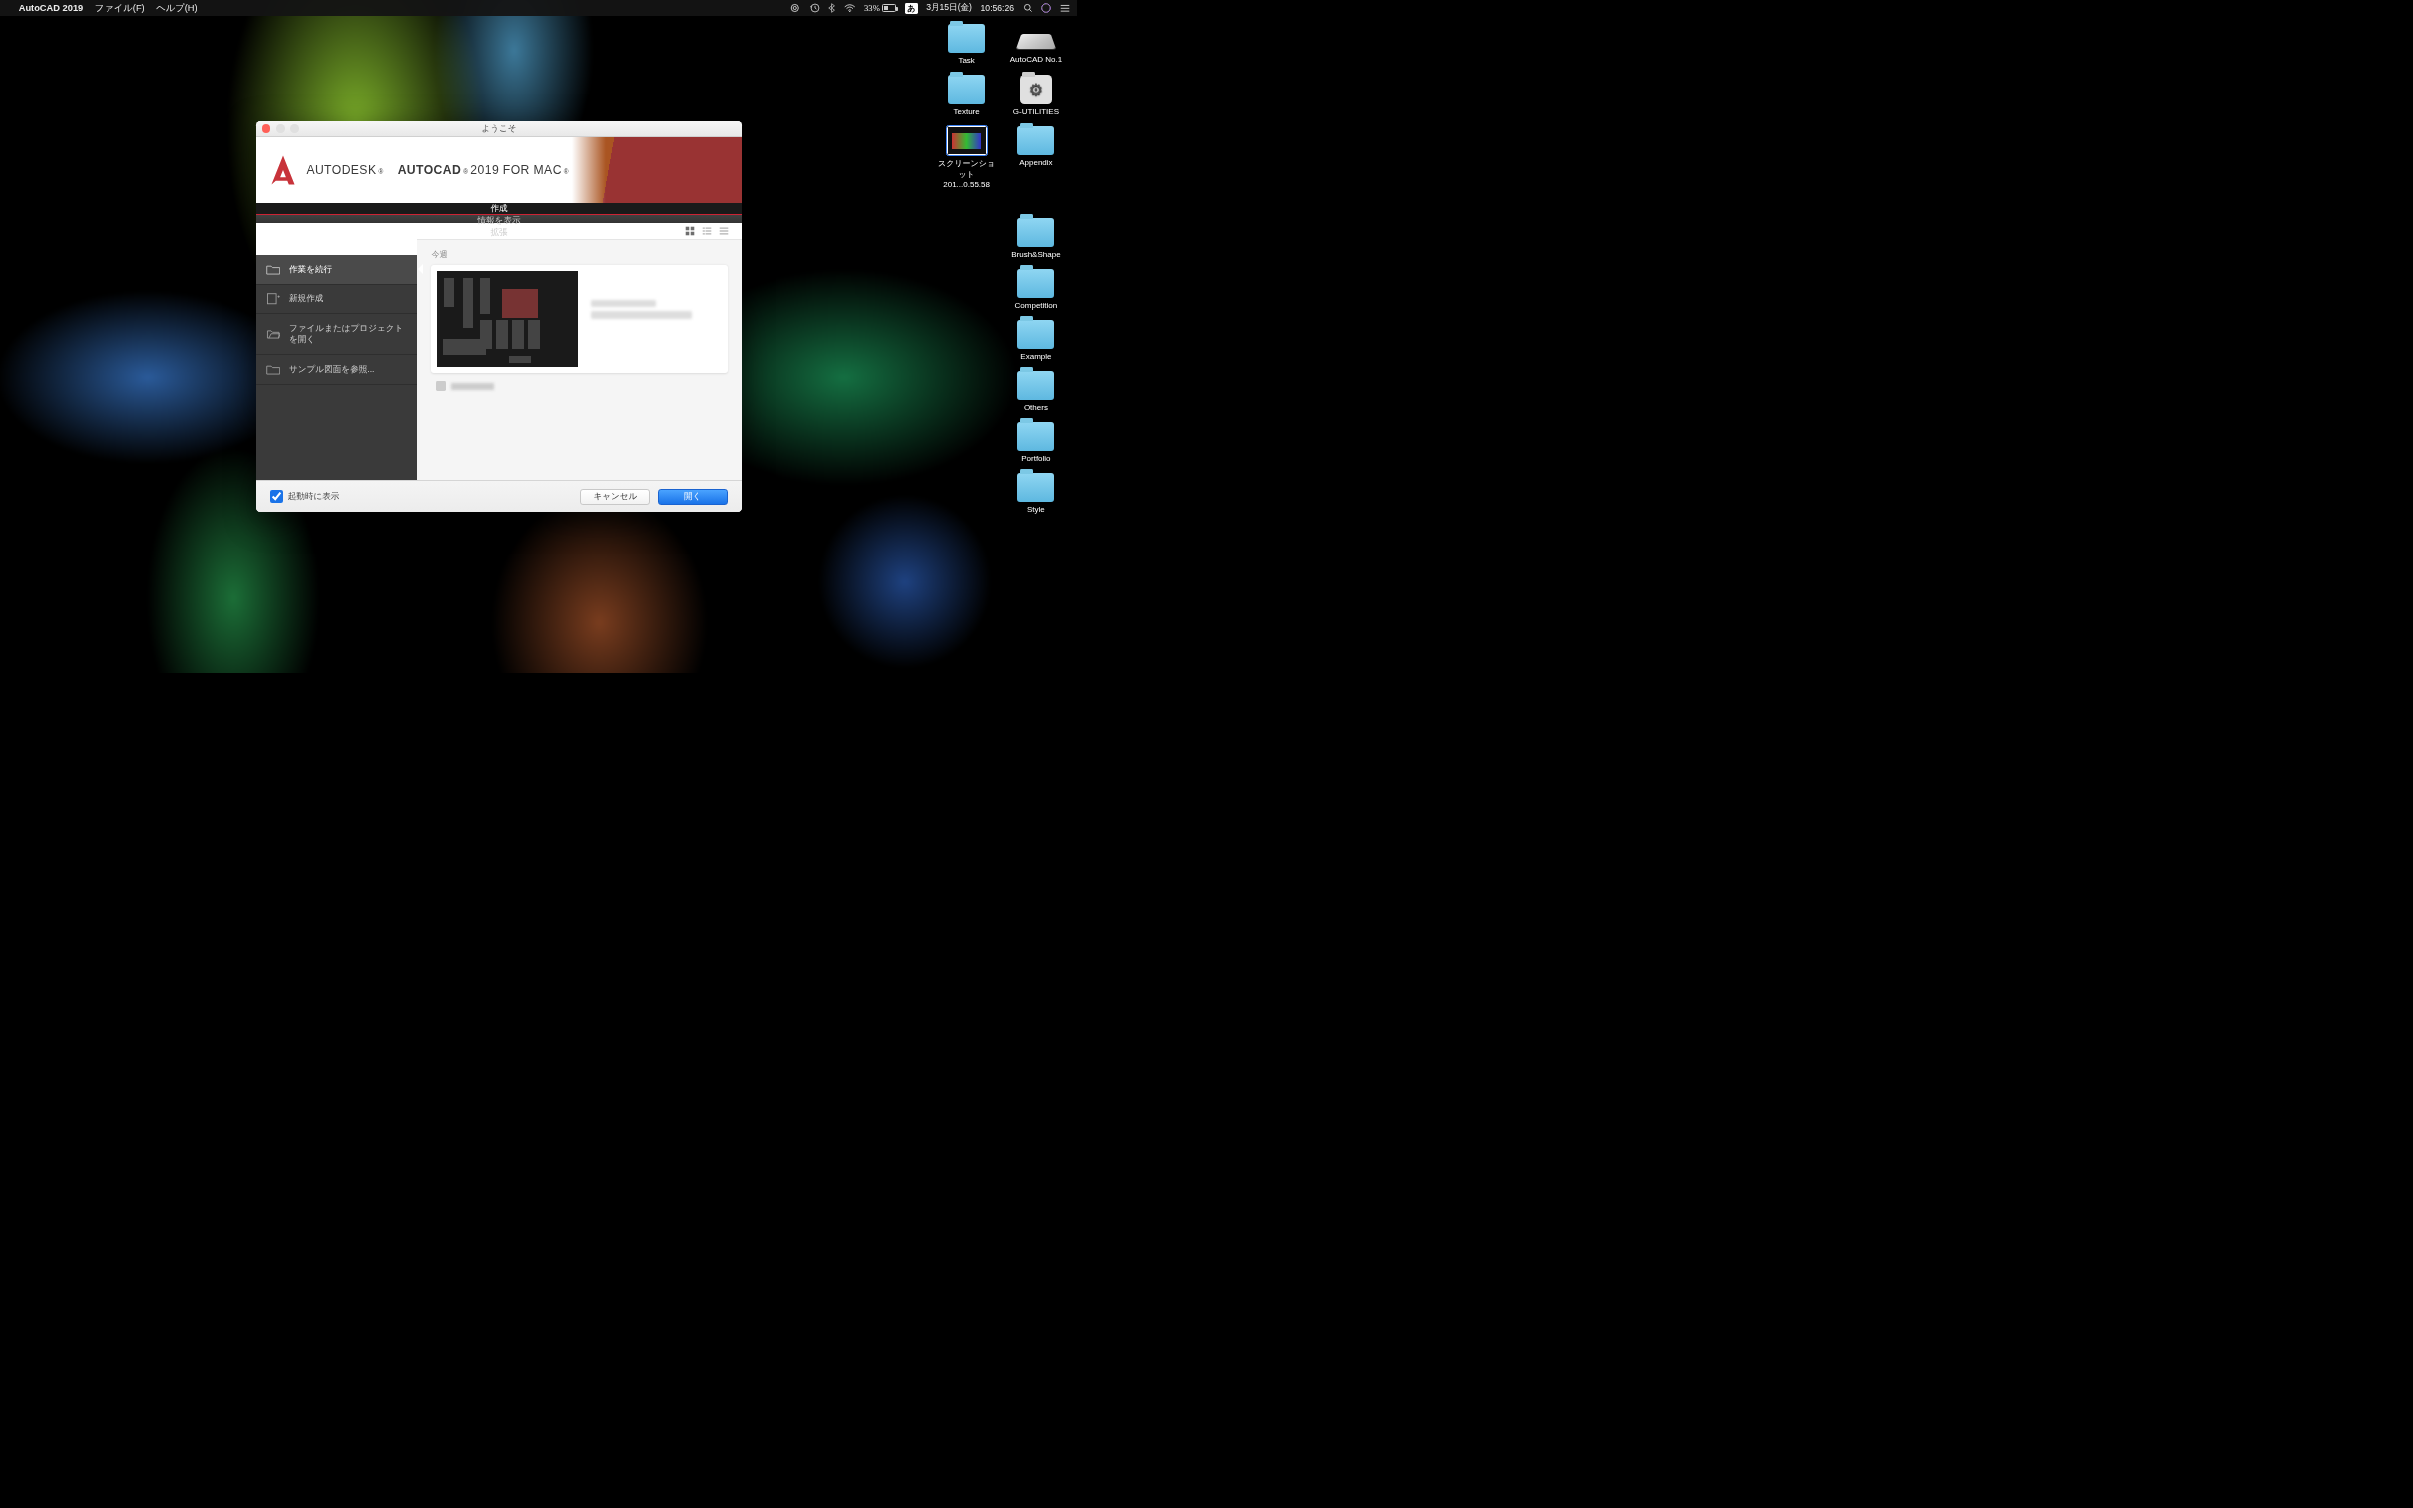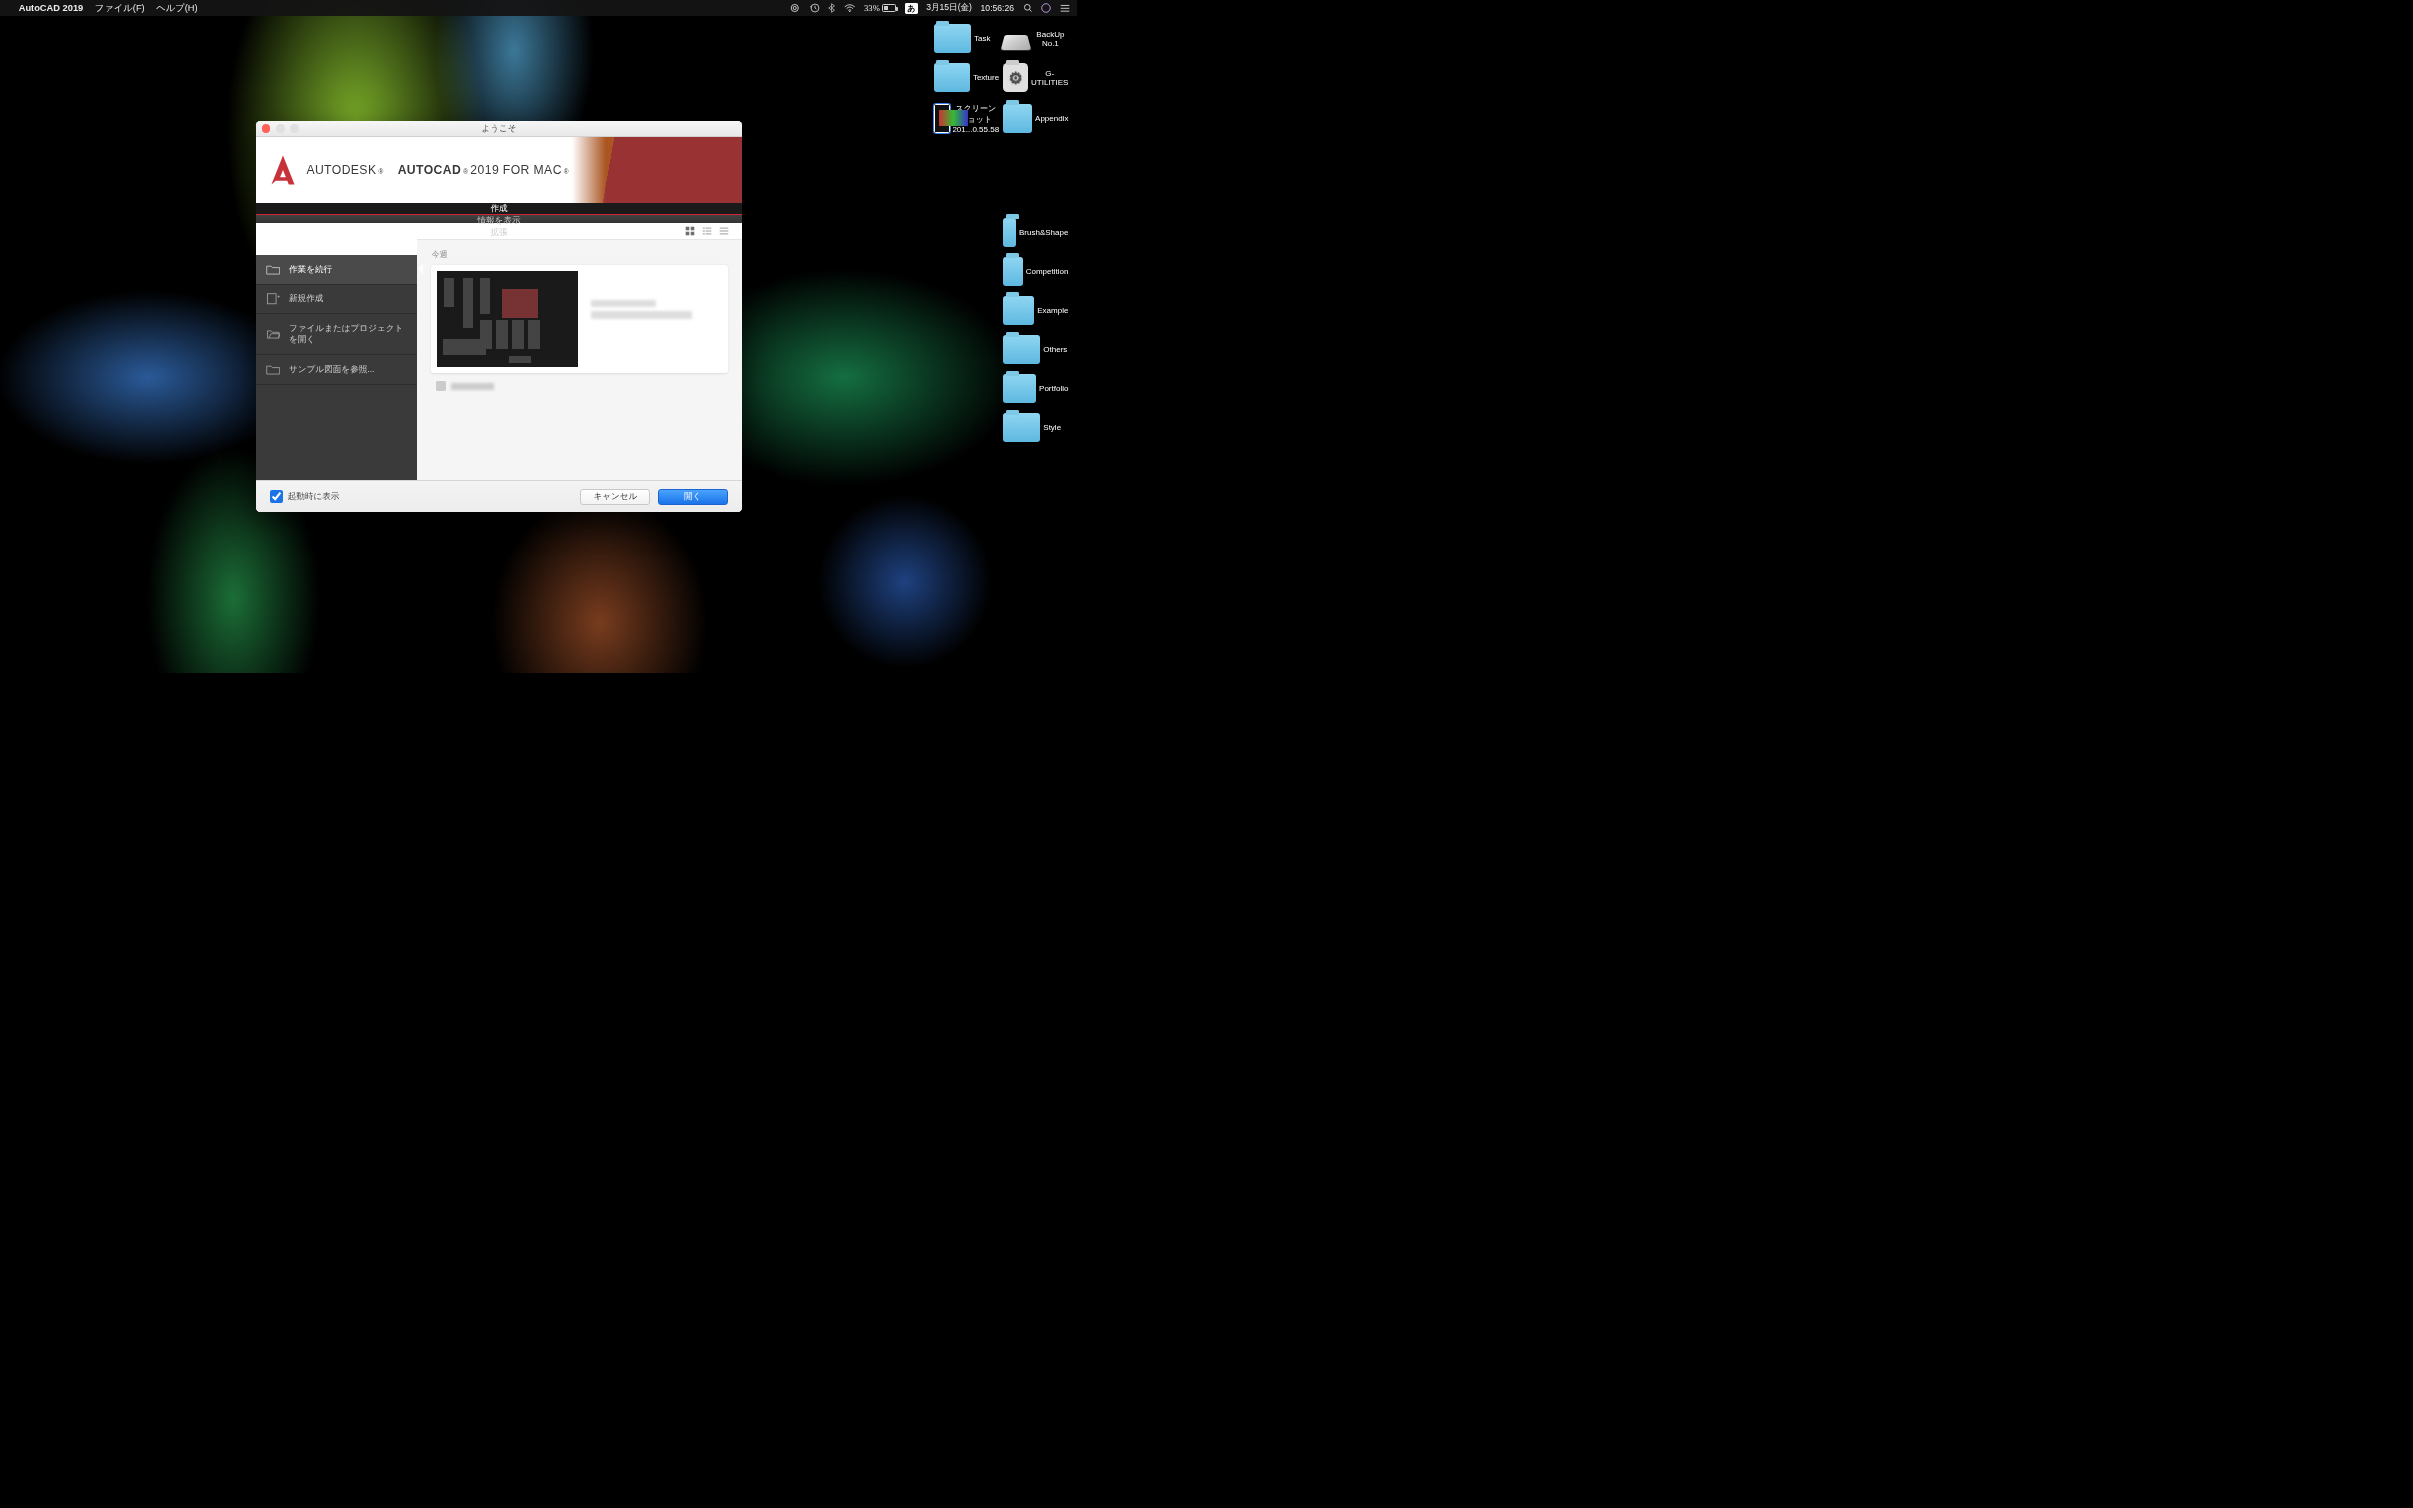--- a/index.html
+++ b/index.html
@@ -58,21 +58,21 @@
       display: grid;
       grid-template-columns: 65px 65px;
       gap: 4.3px 4.3px;
       z-index: 5;
     }
     .desktop-icons.second-col {
       grid-template-columns: 65px;
       right: 8.6px;
       top: 215px;
     }
-    .di { display: flex; flex-direction: row; align-items: center; gap: 2.9px; color:#fff; font-size:8px; text-align:center; cursor:default; padding:2.9px 0; text-shadow:0 0.7px 1.4px #000;}
+    .di { display: flex; flex-direction: column; align-items: center; gap: 2.9px; color:#fff; font-size:8px; text-align:center; cursor:default; padding:2.9px 0; text-shadow:0 0.7px 1.4px #000;}
     .di-folder { width: 37px; height: 29px; background: linear-gradient(#8fd6f2,#5eb8e0); border-radius: 2.9px; position: relative; }
     .di-folder::before { content:""; position:absolute; top:-3.6px; left:2.2px; width:13px; height:5px; background:#7cc8e5; border-radius:1.4px 1.4px 0 0;}
     .di-disk { width:34px; height:23px; background:linear-gradient(135deg,#eee,#aaa); border-radius:2.9px; transform:perspective(57px) rotateX(50deg); margin-top:4.3px;}
     .di-util { width:32px; height:29px; background:#e0e0e0; border-radius:4.3px; display:flex; align-items:center; justify-content:center; position:relative;}
     .di-util::before { content:"⚙"; font-size:16px; color:#555;}
     .di-util::after { content:""; position:absolute; top:-3.6px; left:2.2px; width:13px; height:5px; background:#ccc; border-radius:1.4px 1.4px 0 0;}
     .di-screenshot { width:40px; height:29px; background:#111; border:1.4px solid #fff; border-radius:1.4px; position:relative;}
     .di-screenshot.selected { outline:1.4px solid #3b82f6; outline-offset:0.7px;}
     .di-screenshot::before { content:""; position:absolute; top:5.7px; left:4.3px; width:29px; height:16px; background:linear-gradient(90deg,#c33,#3b3,#33c);}
     
@@ -281,21 +281,21 @@
   </div>
 </div>
 
 <div class="desktop-icons">
   <div class="di">
       <div class="di-folder"></div>
       <span>Task</span>
     </div>
   <div class="di">
       <div class="di-disk"></div>
-      <span>BackUp No.1</span>
+      <span>AutoCAD No.1</span>
     </div>
   <div class="di">
       <div class="di-folder"></div>
       <span>Texture</span>
     </div>
   <div class="di">
       <div class="di-util"></div>
       <span>G-UTILITIES</span>
     </div>
   <div class="di">

